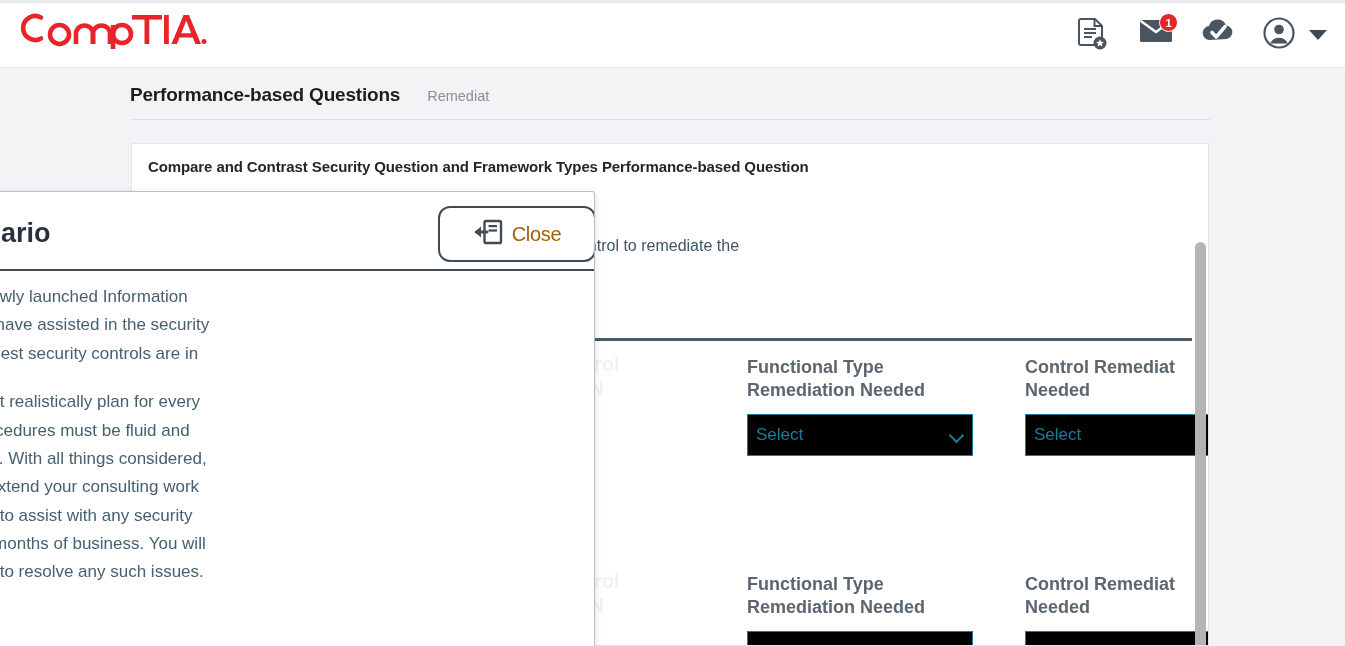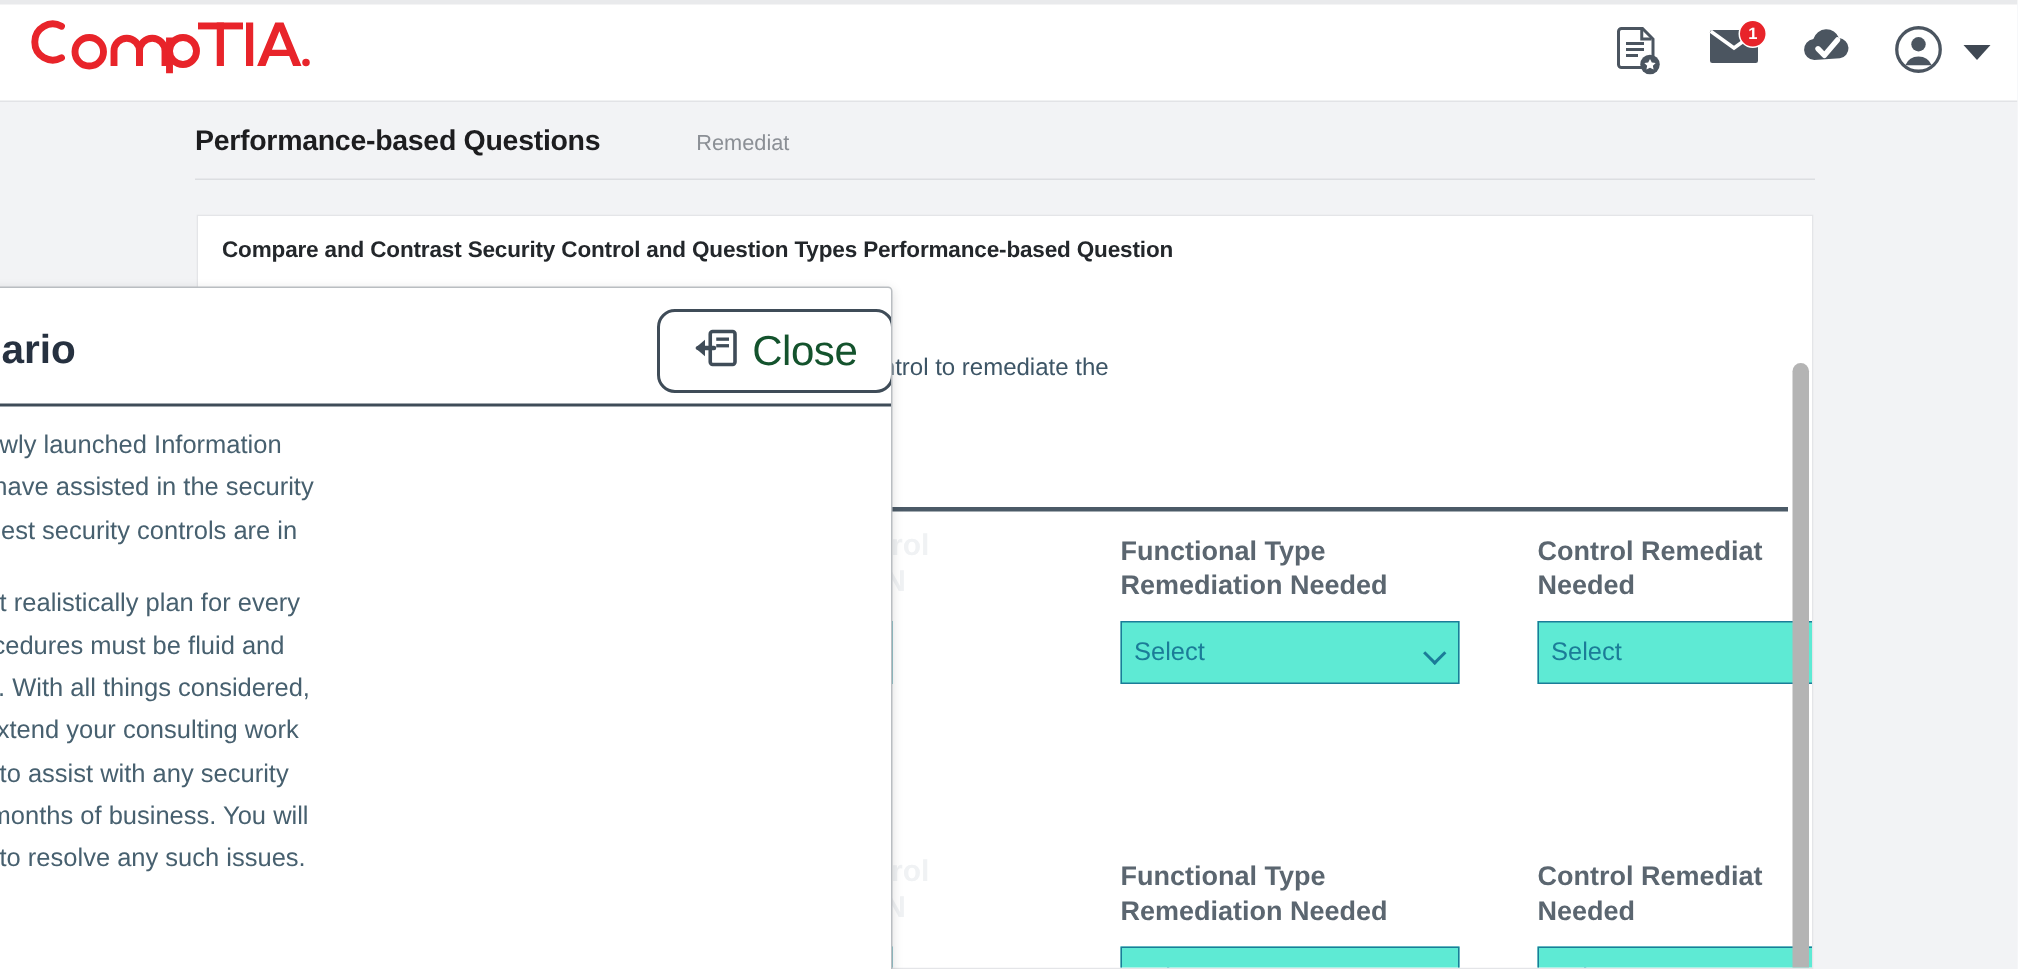--- a/index.html
+++ b/index.html
@@ -49,21 +49,21 @@
     border-top: 10px solid #3f4853;
     cursor: pointer;
     margin-left: -16px;
   }
 
   
   .pagehead {
     position: absolute; left: 130px; top: 76px;
     width: 1080px; height: 44px;
     border-bottom: 1px solid #dcdee1;
-    display: flex; align-items: flex-start; gap: 64px;
+    display: flex; align-items: flex-start; gap: 27px;
   }
   .pagetitle {
     font-size: 19px; font-weight: bold; color: #1d1d1f;
     letter-spacing: -0.2px; padding-top: 8px;
   }
   .crumb {
     font-size: 14.5px; color: #8b8f95; padding-top: 12px;
   }
 
   
@@ -148,21 +148,21 @@
   .row { position: absolute; left: 0; width: 1060px; }
   .row .colhead {
     position: absolute;
     font-size: 18px; font-weight: bold; color: #5b6670;
     line-height: 1.25;
   }
   .sel {
     position: absolute;
     height: 42px;
     border: 1px solid #1b7c98;
-    background: #5eead4;
+    background: #000000;
     color: #1b7c98;
     font-size: 17px;
     font-family: "Liberation Sans", sans-serif;
     padding: 0 28px 0 8px;
     line-height: 40px;
     cursor: pointer;
   }
   .sel .chev {
     position: absolute; right: 10px; top: 15px;
     width: 11px; height: 11px;
@@ -207,21 +207,21 @@
     position: absolute; left: 637px; top: 14px;
     width: 158px; height: 56px;
     border: 2.5px solid #3f4c58;
     border-radius: 12px;
     background: #fff;
     display: flex; align-items: center; justify-content: center;
     gap: 9px;
     cursor: pointer;
   }
   .closebtn .lbl {
-    font-size: 28px; color: #14532d; letter-spacing: -0.3px;
+    font-size: 20px; color: #a16207; letter-spacing: -0.3px;
   }
   .ov-body {
     position: absolute; left: 0; top: 79px;
     width: 795px; height: 390px;
     padding: 12px 20px 0 22px;
   }
   .ov-p {
     font-size: 17px; color: #47606f; line-height: 1.67;
     margin-bottom: 20px;
   }
@@ -293,21 +293,21 @@
       <div class="caret-down"></div>
     </div>
   </div>
 
   <div class="pagehead">
     <div class="pagetitle">Performance-based Questions</div>
     <div class="crumb">Remediat</div>
   </div>
 
   <div class="card">
-    <div class="card-title">Compare and Contrast Security Control and Question Types Performance-based Question</div>
+    <div class="card-title">Compare and Contrast Security Question and Framework Types Performance-based Question</div>
 
     <div class="card-body">
 
       <div class="ghost">
         <div class="ghost-h1">tions</div>
         <div class="ghost-h2">ario</div>
         <div class="ghost-line" style="top:78px;left:16px;">opdown</div>
         <div class="ghost-line" style="top:98px;left:16px;">d in each scenario.</div>
         <div class="ghost-line" style="top:270px;left:16px;">ing</div>
         <div class="ghost-line" style="top:190px;left:16px;">ty ty</div>

